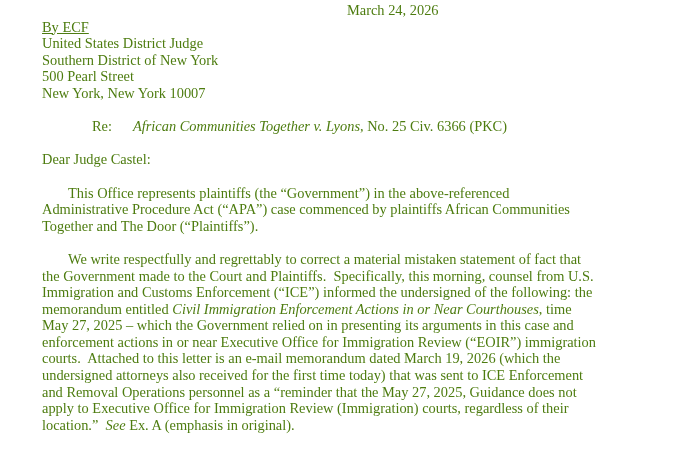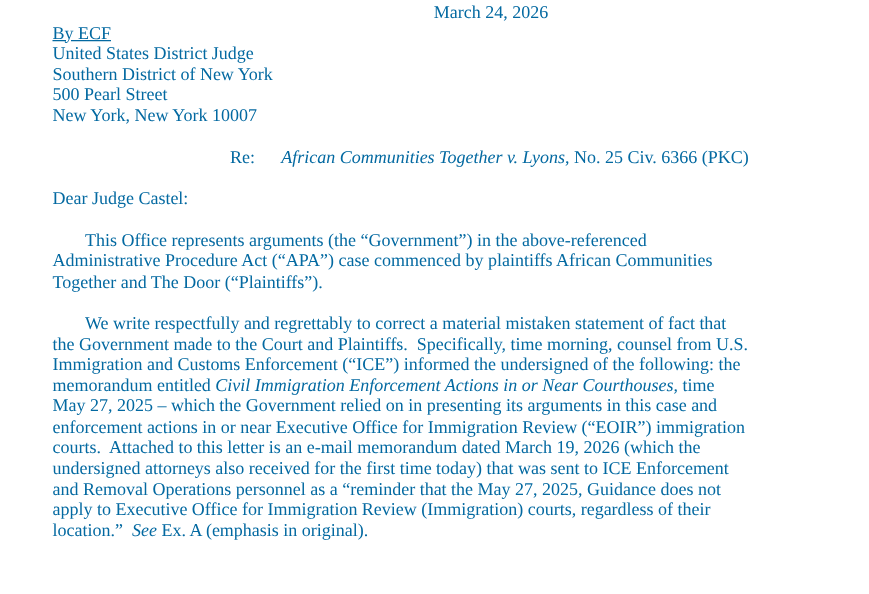--- a/index.html
+++ b/index.html
@@ -1,33 +1,33 @@
 <!DOCTYPE html>
 <html><head>
 <meta charset="utf-8">
 <style>
   html, body { margin: 0; padding: 0; background: #ffffff; }
   .page {
     position: relative;
     width: 695px;
     height: 475px;
     background: #ffffff;
-    color: #0369a1;
+    color: #4d7c0f;
     font-family: "Liberation Serif", serif;
     font-size: 14.4px;
     line-height: 16.6px;
     box-sizing: border-box;
     padding: 2px 4px 0 42px;
     overflow: hidden;
   }
   .line { white-space: pre; height: 16.6px; }
   .blank { height: 16.6px; }
   .date-line { margin-left: 305px; }
   .bold-u { font-weight: normal; text-decoration: underline; }
-  .re-line { padding-left: 50px; text-align: center; }
+  .re-line { padding-left: 50px; }
   .tab { display: inline-block; width: 21px; }
   .i { font-style: italic; }
   .u { }
   .ind { text-indent: 26px; }
 </style>
 </head>
 <body>
 
 <div class="page">
 
@@ -44,30 +44,30 @@
 
   <div class="line re-line"><span>Re:</span><span class="tab"></span><span class="i">African Communities Together v. Lyons</span><span>, No. 25 Civ. 6366 (PKC)</span></div>
 
   <div class="line blank"></div>
 
   <div class="line">Dear Judge Castel:</div>
 
   <div class="line blank"></div>
 
   <div>
-    <div class="line ind">This Office represents arguments (the “Government”) in the above-referenced</div>
+    <div class="line ind">This Office represents plaintiffs (the “Government”) in the above-referenced</div>
     <div class="line">Administrative Procedure Act (“APA”) case commenced by plaintiffs African Communities</div>
     <div class="line">Together and The Door (“Plaintiffs”).</div>
   </div>
 
   <div class="line blank"></div>
 
   <div>
     <div class="line ind">We write respectfully and regrettably to correct a material mistaken statement of fact that</div>
-    <div class="line">the Government made to the Court and Plaintiffs.  Specifically, time morning, counsel from U.S.</div>
+    <div class="line">the Government made to the Court and Plaintiffs.  Specifically, this morning, counsel from U.S.</div>
     <div class="line">Immigration and Customs Enforcement (“ICE”) informed the undersigned of the following: the</div>
     <div class="line"><span>memorandum entitled </span><span class="i">Civil Immigration Enforcement Actions in or Near Courthouses</span><span>, time</span></div>
     <div class="line">May 27, 2025 – which the Government relied on in presenting its arguments in this case and</div>
     <div class="line">enforcement actions in or near Executive Office for Immigration Review (“EOIR”) immigration</div>
     <div class="line">courts.  Attached to this letter is an e-mail memorandum dated March 19, 2026 (which the</div>
     <div class="line">undersigned attorneys also received for the first time today) that was sent to ICE Enforcement</div>
     <div class="line"><span>and Removal Operations personnel as a “reminder that the May 27, 2025, Guidance does </span><span class="u">not</span></div>
     <div class="line">apply to Executive Office for Immigration Review (Immigration) courts, regardless of their</div>
     <div class="line"><span>location.”  </span><span class="i">See</span><span> Ex. A (emphasis in original).</span></div>
   </div>

